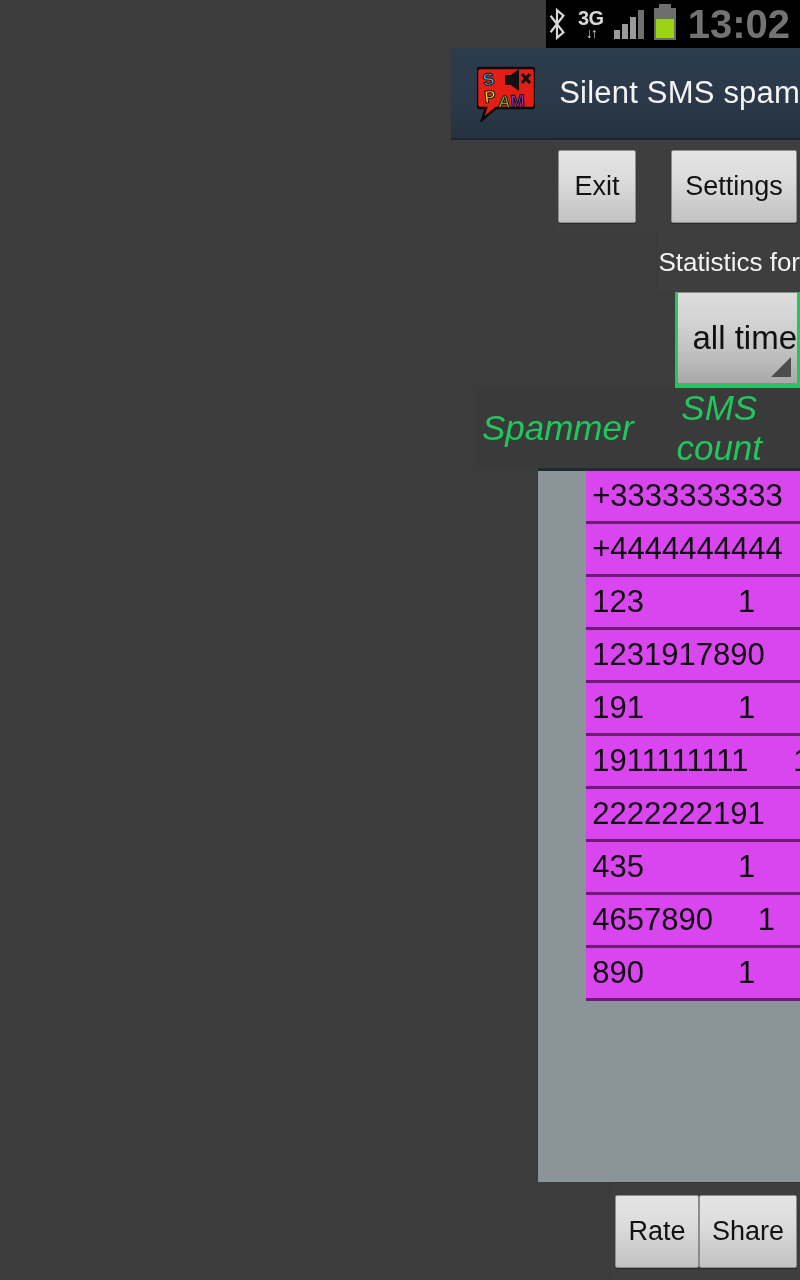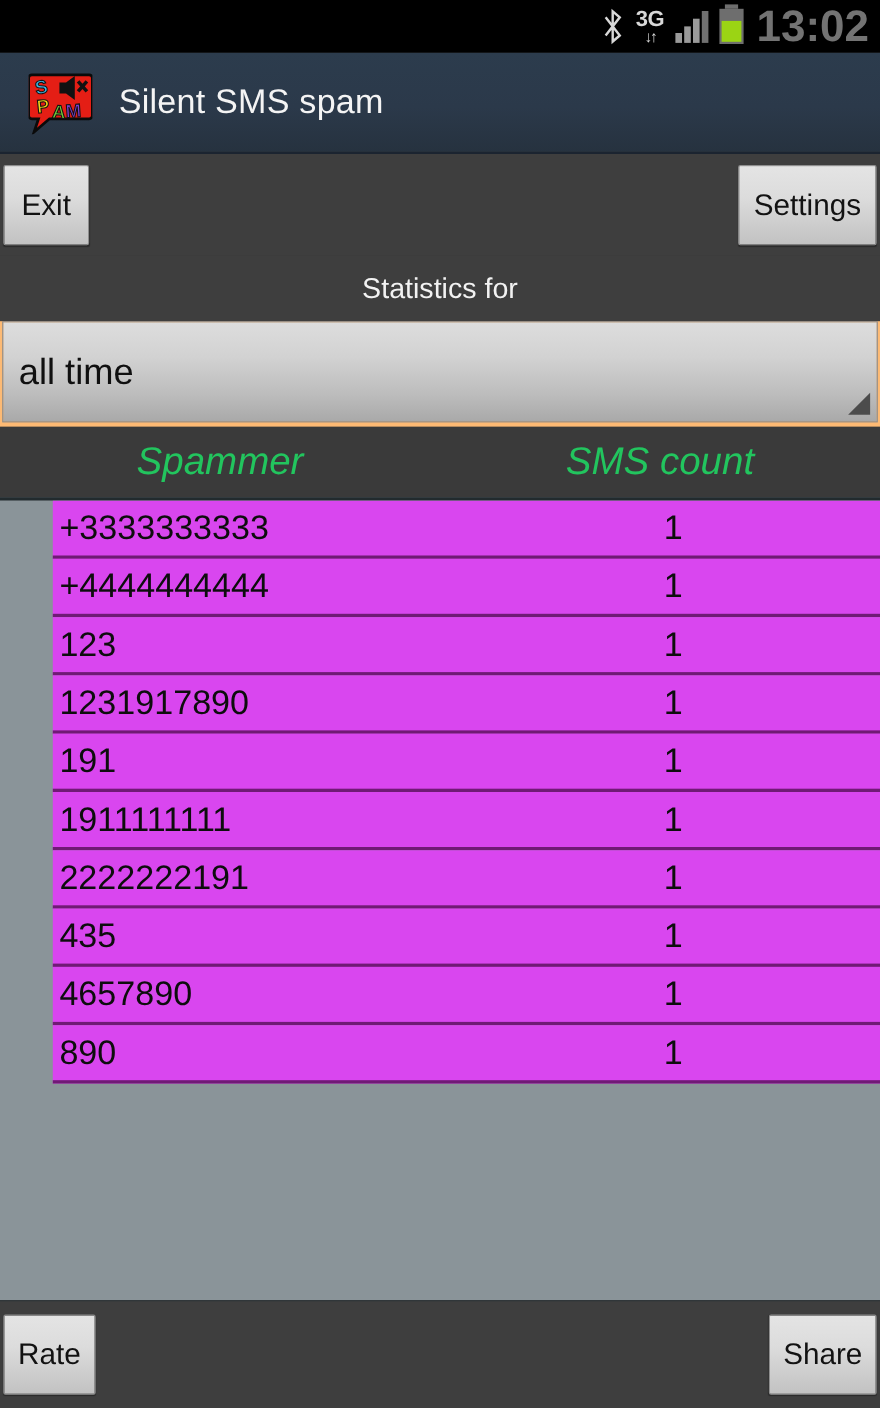--- a/index.html
+++ b/index.html
@@ -2,21 +2,21 @@
 <html><head>
 <meta charset="utf-8">
 <style>
   * { margin:0; padding:0; box-sizing:border-box; }
   html, body {
     width:800px; height:1280px;
     background:#3c3c3c;
     font-family:"Liberation Sans", sans-serif;
     overflow:hidden;
   }
-  #screen { position:relative; width:800px; height:1280px; display:flex; flex-direction:column; }
+  #screen { position:relative; width:800px; height:1280px; display:flex; flex-direction:column;align-items:flex-end; }
 
   
   .statusbar {
     height:48px; background:#000; flex:0 0 48px;
     display:flex; align-items:center; justify-content:flex-end;
     padding-right:10px; gap:10px;
   }
   .sb-icon { display:flex; align-items:center; justify-content:center; }
   .bt-icon { width:22px; height:34px; }
   .net-wrap { display:flex; flex-direction:column; align-items:center; line-height:1; }
@@ -67,21 +67,21 @@
   #btn-settings { min-width:126px; }
 
   
   .stats-label-row {
     flex:0 0 60px; background:#3e3e3e;
     display:flex; align-items:center; justify-content:center;
   }
   .stats-label { color:#f2f2f2; font-size:26px; font-weight:400; }
 
   
-  .spinner-wrap { flex:0 0 96px; background:#fdba74; padding:0 2px 4px 2px; }
+  .spinner-wrap { flex:0 0 96px; background:#22c55e; padding:0 2px 4px 2px; }
   .spinner {
     position:relative; width:100%; height:92px;
     background:linear-gradient(to bottom,#dddddd 0%,#d2d2d2 35%,#bdbdbd 72%,#a9a9a9 100%);
     border:1px solid #8b8b8b;
     display:flex; align-items:center; padding-left:14px;
   }
   .spinner-value { font-size:33px; color:#101010; }
   .spinner-arrow {
     position:absolute; right:6px; bottom:6px;
     width:0;height:0;

